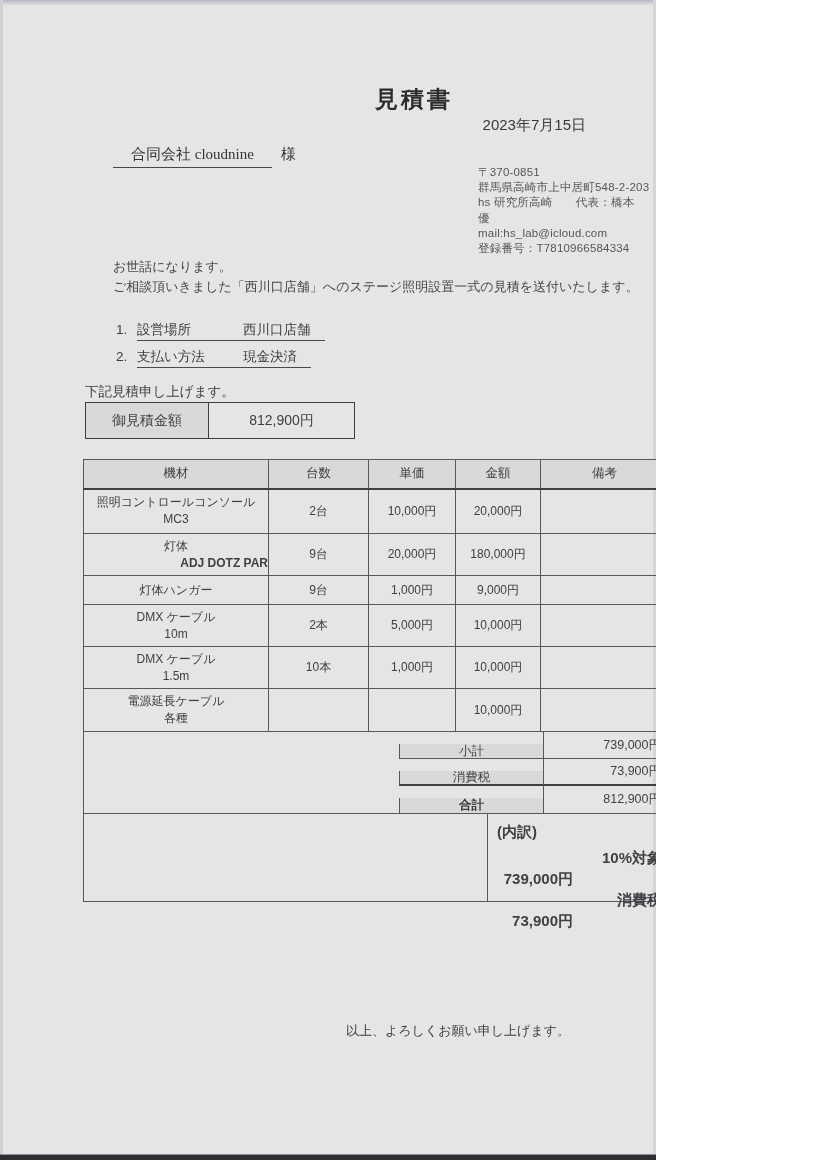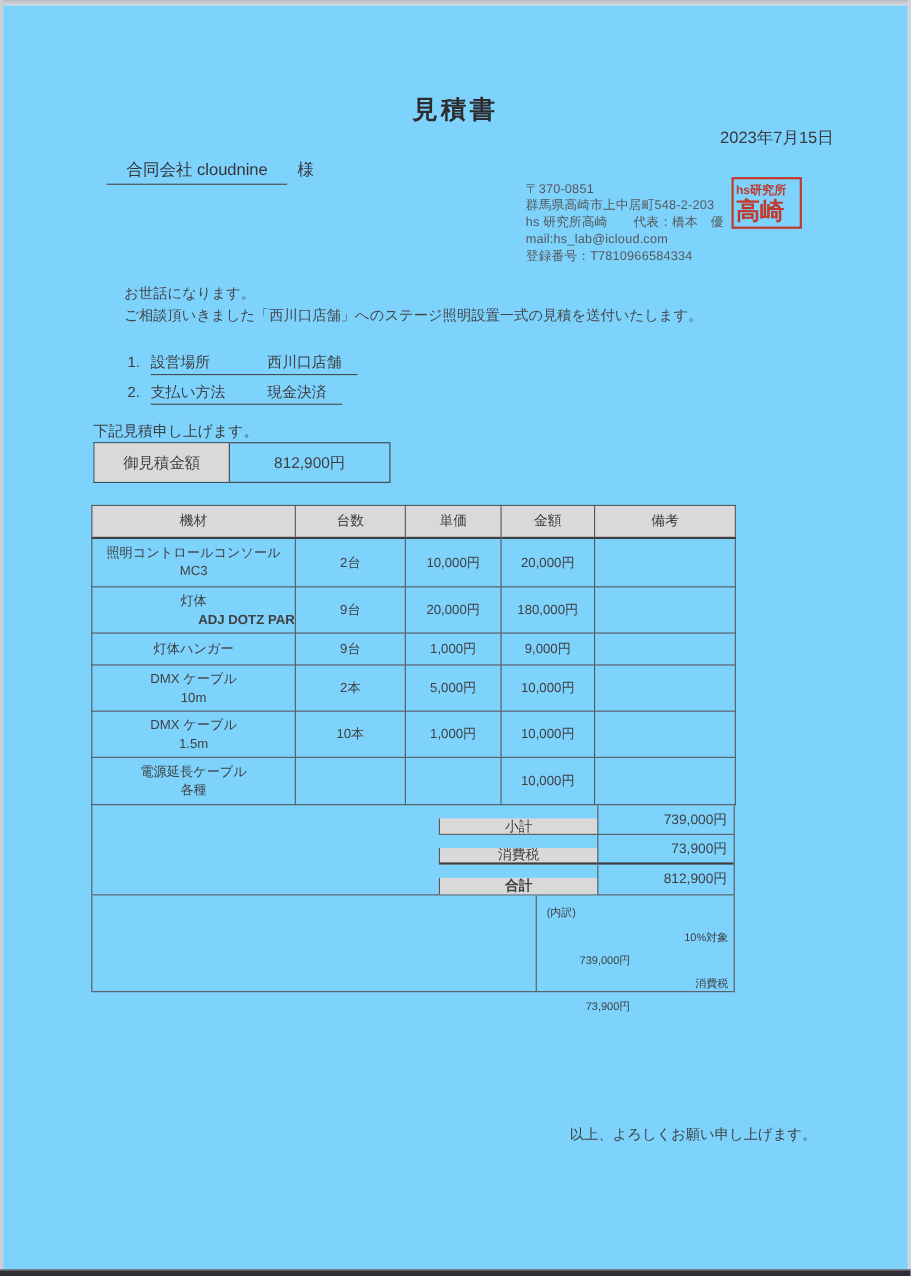--- a/index.html
+++ b/index.html
@@ -1,32 +1,32 @@
 <!DOCTYPE html>
 <html><head>
 <meta charset="utf-8">
 <style>
   * { margin:0; padding:0; box-sizing:border-box; }
   html,body { background:#ffffff; }
   body { font-family:"Liberation Sans","DejaVu Sans",sans-serif; color:#3f3f42; }
-  .page { position:relative; width:828px; height:1160px; background:#7dd3fc; overflow:hidden; }
+  .page { position:relative; width:656px; height:1160px; background:#e5e5e5; overflow:hidden; }
 
   
   .edge-top { position:absolute; top:0; left:0; width:828px; height:5px;
               background:linear-gradient(#b7b7c0,#dcdce2); }
   .edge-left { position:absolute; top:0; left:0; width:3px; height:1160px; background:#cfcfd6; }
   .edge-right { position:absolute; top:0; right:0; width:3px; height:1160px; background:#d4d4da; }
   .edge-bottom { position:absolute; bottom:0; left:0; width:828px; height:6px;
                  background:#2e2e34; border-top:1px solid #90909a; }
 
   .title { position:absolute; top:84px; left:0; width:828px; text-align:center;
            font-size:23px; font-weight:bold; letter-spacing:3px; color:#2c2c2f; }
   .date { position:absolute; top:116px; right:70px; font-size:15px; color:#39393d; }
 
-  .recipient { position:absolute; top:145px; left:97px; font-size:15px; color:#343438; }
+  .recipient { position:absolute; top:145px; left:113px; font-size:15px; color:#343438;font-family:Liberation Serif, serif; }
   .recipient .uline { display:inline-block; padding:0 18px 3px 18px;
                       border-bottom:1.5px solid #47474b; }
   .recipient .honorific { margin-left:9px; }
 
   .sender { position:absolute; top:165px; left:478px; font-size:11.5px; line-height:15.2px;
             color:#57575b; letter-spacing:0.2px; }
 
   .stamp { position:absolute; top:161px; left:665px; width:64px; padding:4px 2px 2px 2px;
            border:2.5px solid #c0392b; color:#c0392b; text-align:left; background:transparent; }
   .stamp .s1 { font-size:11px; font-weight:bold; line-height:13px; }
@@ -73,21 +73,21 @@
              justify-content:center;margin-top:12px; }
   .t-value { flex:1; border-left:1px solid #58585a; border-bottom:1px solid #58585a;
              display:flex; align-items:center; justify-content:flex-end; padding-right:6px; }
   .t-row.thick .t-label, .t-row.thick .t-value { border-bottom:2px solid #3f3f42; }
   .t-row.grand .t-label { font-weight:bold; border-bottom:none; }
   .t-row.grand .t-value { border-bottom:none; }
 
   .breakdown { border-top:1px solid #58585a; border-bottom:1px solid #58585a;
                height:89px; display:flex; }
   .bd-left { width:404px; border-right:1px solid #58585a; }
-  .bd-right { flex:1; padding:9px 5px 0 9px; font-size:10px; color:#404044; }
+  .bd-right { flex:1; padding:9px 5px 0 9px; font-size:15px; color:#404044;font-weight:bold; }
   .bd-title { margin-bottom:5px; }
   .bd-row { display:flex; justify-content:flex-start; line-height:21px;flex-direction:column; }
   .bd-label { text-align:right; }
   .bd-value { width:76px; text-align:right; }
 
   .closing { position:absolute; top:1022px; right:86px; font-size:13px; color:#3d3d41; }
 </style>
 </head>
 <body>
 

